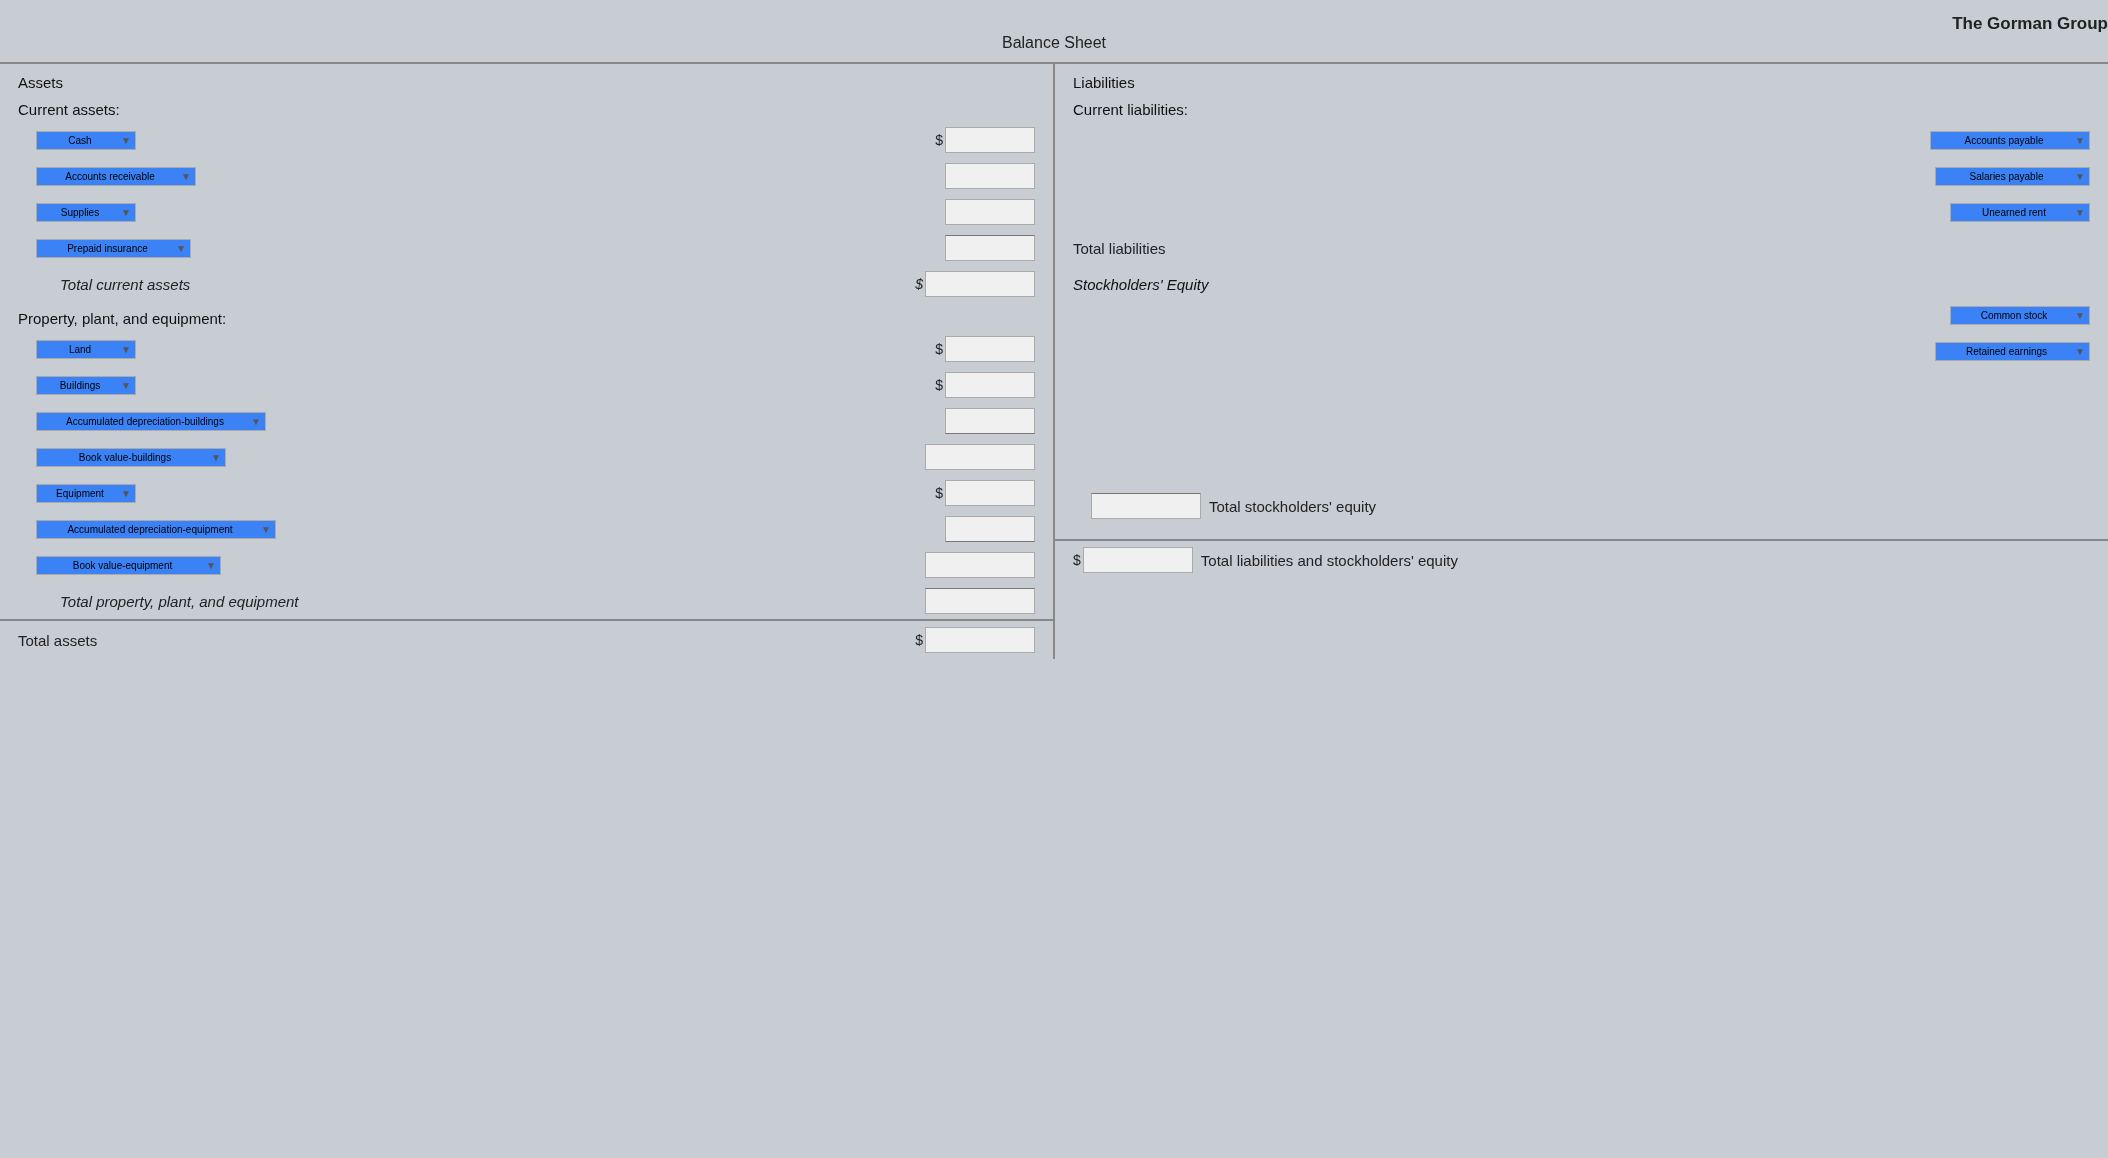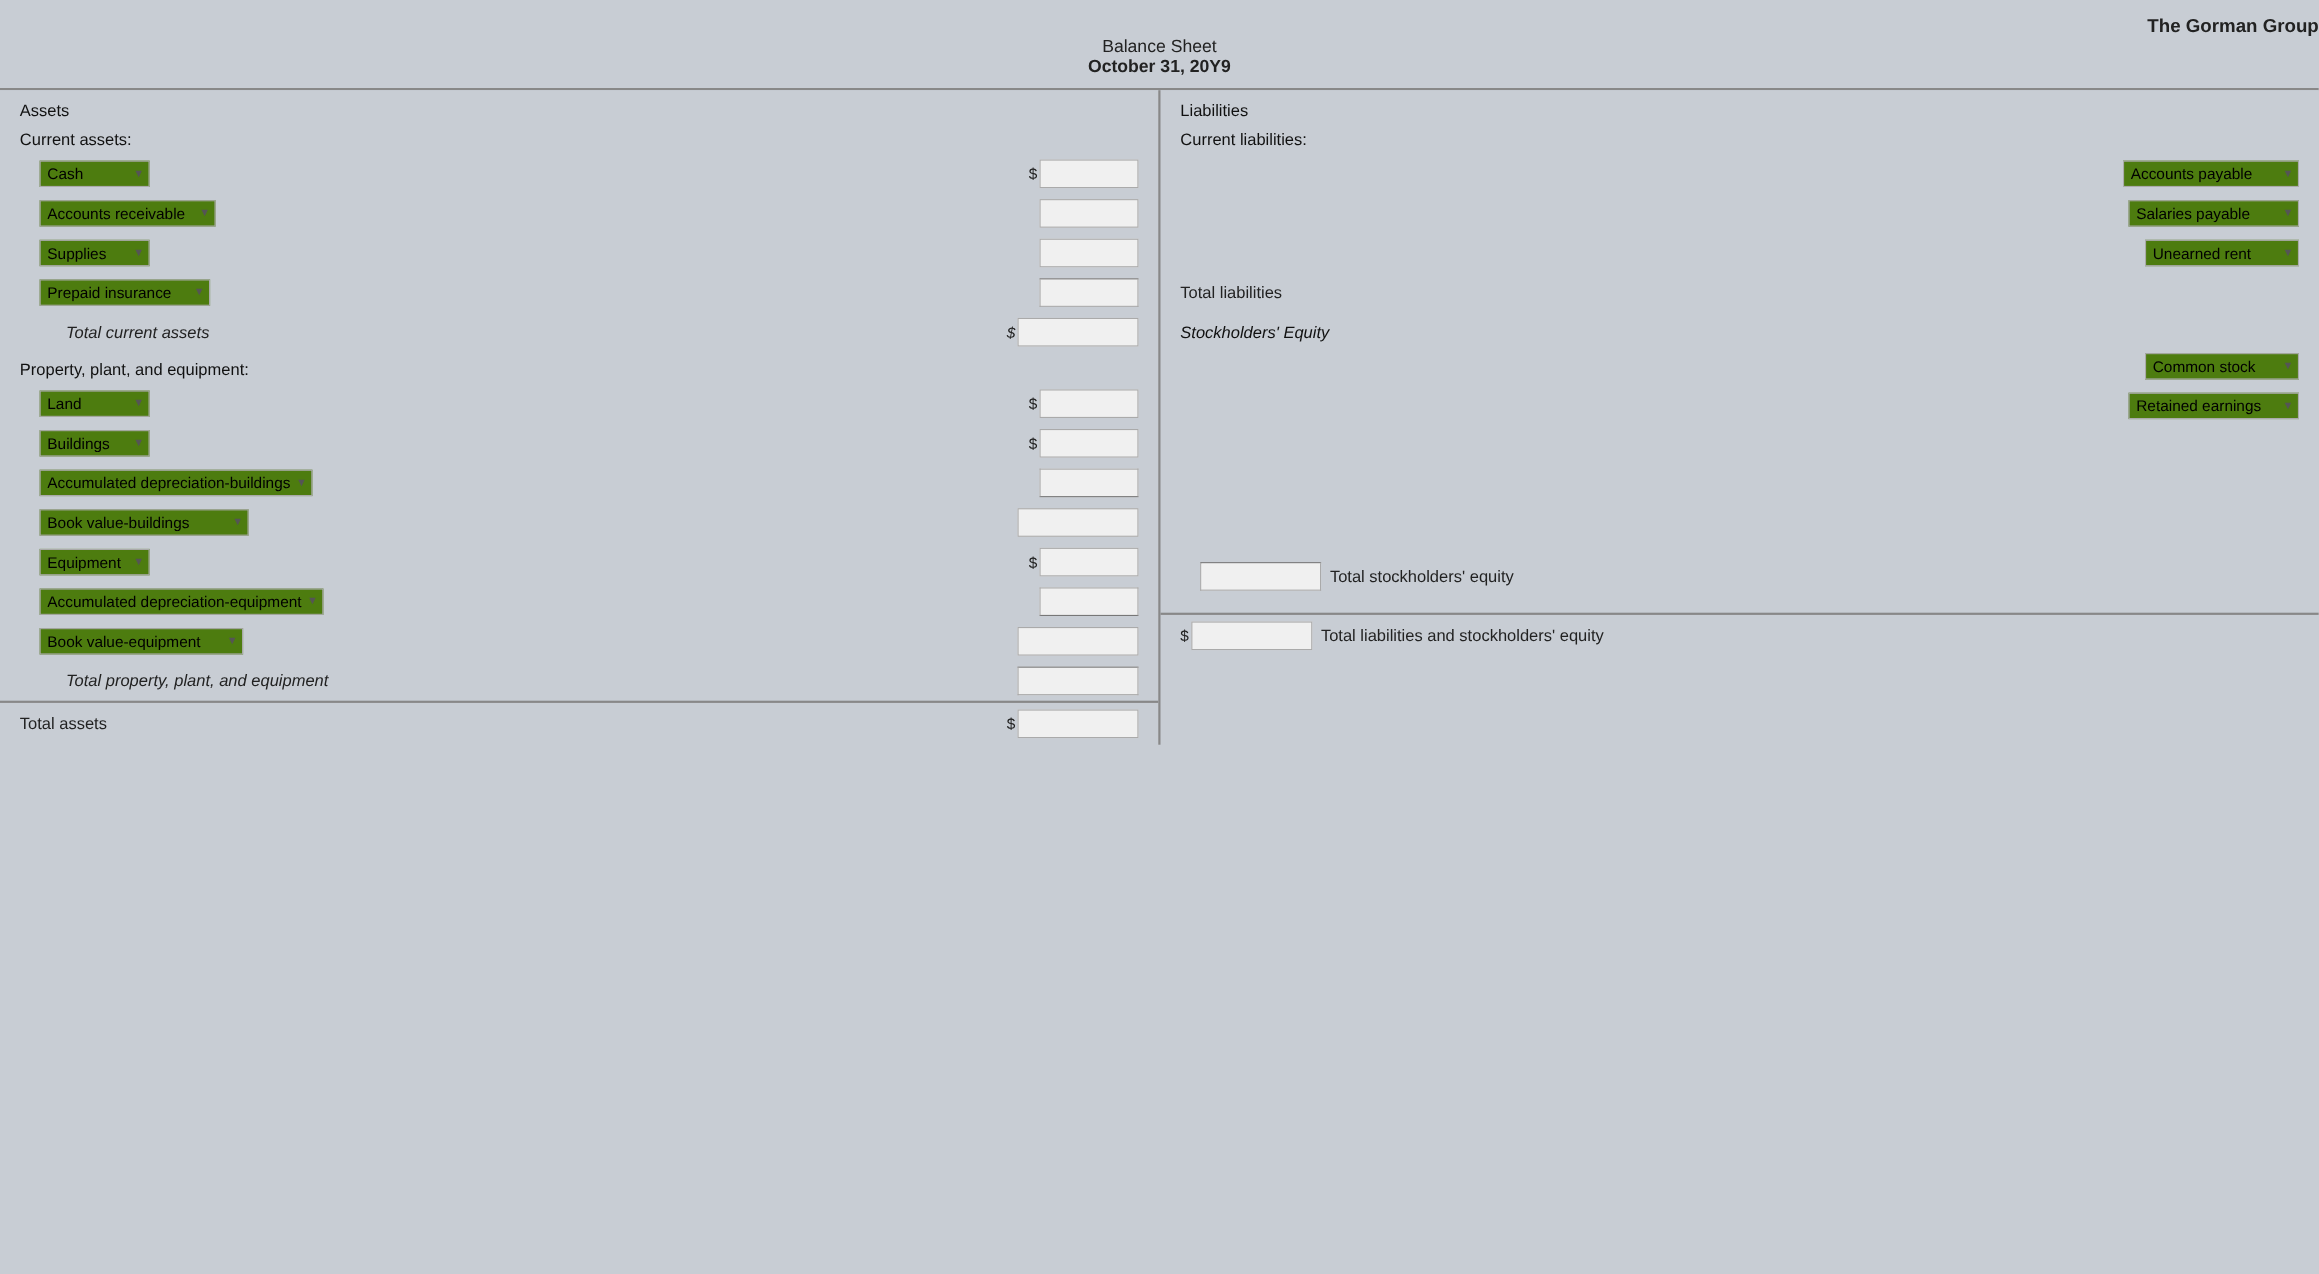--- a/index.html
+++ b/index.html
@@ -55,29 +55,30 @@
       display: flex;
       align-items: center;
       padding: 4px 18px 4px 36px;
       min-height: 36px;
     }
     .row.total-row {
       padding-left: 60px;
       font-style: italic;
     }
     select.account-select {
-      background: #4d7c0f;
+      background: #3b82f6;
       border: 1px solid #aaa;
       padding: 3px 18px 3px 6px;
-      font-size: 14px;
+      font-size: 10px;
       appearance: none;
       -webkit-appearance: none;
       cursor: pointer;
       min-width: 100px;
       position: relative;
+      text-align: center;
     }
     .select-wrapper {
       position: relative;
       display: inline-block;
     }
     .select-wrapper::after {
       content: "▼";
       font-size: 10px;
       position: absolute;
       right: 5px;
@@ -142,21 +143,20 @@
     td { padding: 0; }
   </style>
 </head>
 <body>
 
 <div class="page-wrapper">
 
   <div class="header">
     <div class="company-name">The Gorman Group</div>
     <div class="doc-title">Balance Sheet</div>
-    <div class="doc-date">October 31, 20Y9</div>
   </div>
 
   <table class="main-table">
     <tbody>
         <tr>
 
       <td class="col-left vertical-align-top">
         <div class="section-header">Assets</div>
         <div class="sub-section-header">Current assets:</div>
 

